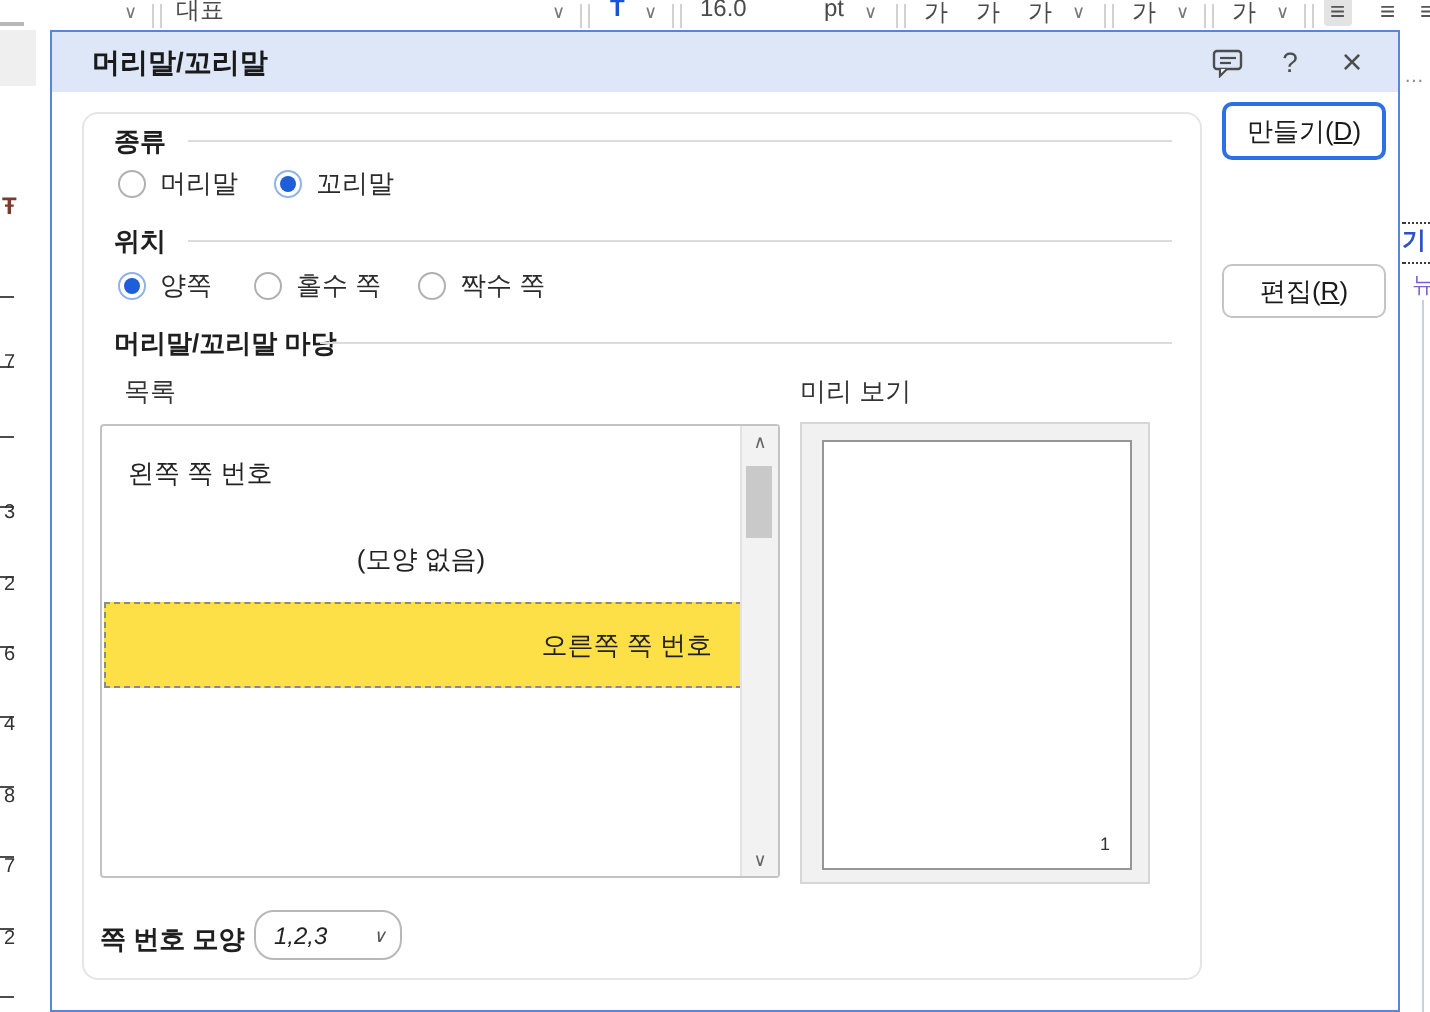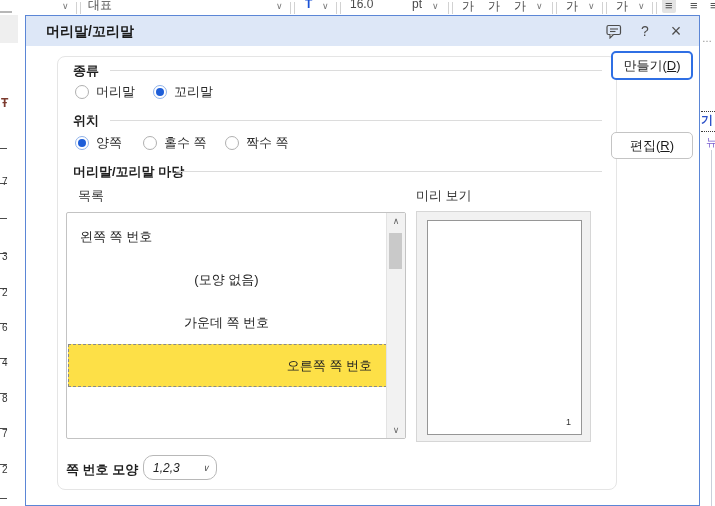--- a/index.html
+++ b/index.html
@@ -38,21 +38,21 @@
   
   .dialog{left:25px;top:15px;width:675px;height:491px;background:#fff;border:1px solid #5b86d6;box-sizing:border-box;padding-left:39px;}
   .titlebar{position:absolute;left:0;top:0;right:0;height:30px;background:#dde7f7;}
   .dlg-title{position:absolute;left:20px;top:0;line-height:30px;font-size:14px;font-weight:600;color:#1a1a1a;}
   .tb-icons{position:absolute;right:14px;top:0;height:30px;display:flex;align-items:center;gap:13px;}
   .icon-btn{width:18px;height:18px;display:flex;align-items:center;justify-content:center;color:#4d4d4d;cursor:default;}
   .icon-help{font-size:14px;}
   .icon-close{font-size:18px;}
 
   
-  .groupbox{position:absolute;left:15px;top:40px;width:560px;height:434px;border:1px solid #e5e5e5;border-radius:8px;box-sizing:border-box;margin-left:16px;}
+  .groupbox{position:absolute;left:15px;top:40px;width:560px;height:434px;border:1px solid #e5e5e5;border-radius:8px;box-sizing:border-box;}
   .sec-label{position:absolute;font-size:13px;font-weight:600;color:#1f1f1f;white-space:nowrap;}
   .rule{position:absolute;height:1px;background:#dcdcdc;}
 
   .radio{position:absolute;display:flex;align-items:center;gap:7px;cursor:default;}
   .radio-circle{width:14px;height:14px;border-radius:50%;border:1px solid #b0b0b0;background:#fff;box-sizing:border-box;position:relative;}
   .radio.checked .radio-circle{border-color:#8fb2ea;}
   .radio.checked .radio-circle::after{content:"";position:absolute;left:2px;top:2px;width:8px;height:8px;border-radius:50%;background:#1e5ed8;}
   .radio-label{font-size:13px;color:#2b2b2b;white-space:nowrap;}
 
   .sub-label{position:absolute;font-size:13px;color:#333;white-space:nowrap;}
@@ -205,23 +205,20 @@
       <span class="sub-label" style="left:358px;top:130px">미리 보기</span>
 
       <div class="listbox">
         <div class="listrows">
           <div class="lrow">
             <span>왼쪽 쪽 번호</span>
           </div>
           <div class="lrow c">
             <span>(모양 없음)</span>
           </div>
-          <div class="lrow c">
-            <span>가운데 쪽 번호</span>
-          </div>
           <div class="lrow r selected">
             <span>오른쪽 쪽 번호</span>
           </div>
         </div>
         <div class="lscroll">
           <span class="larrow" style="top:3px">∧</span>
           <div class="lthumb"></div>
           <span class="larrow" style="bottom:3px">∨</span>
         </div>
       </div>

